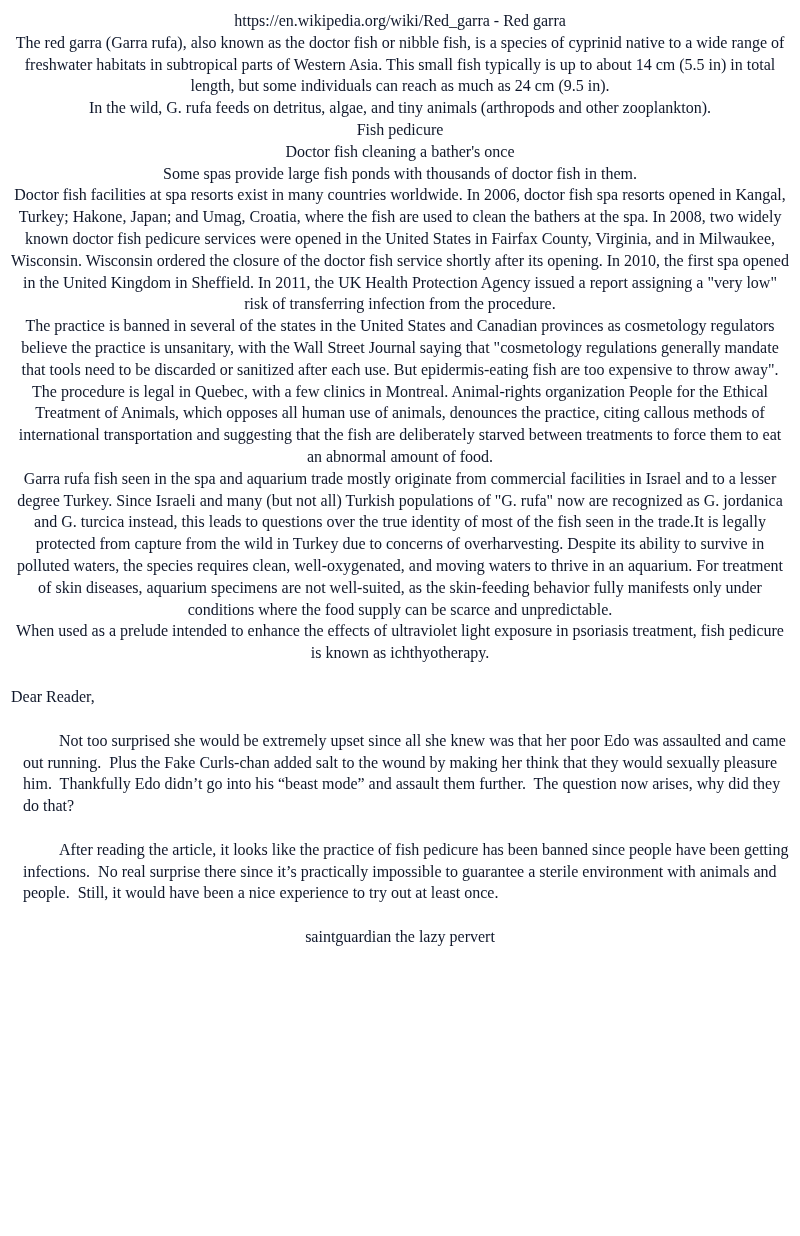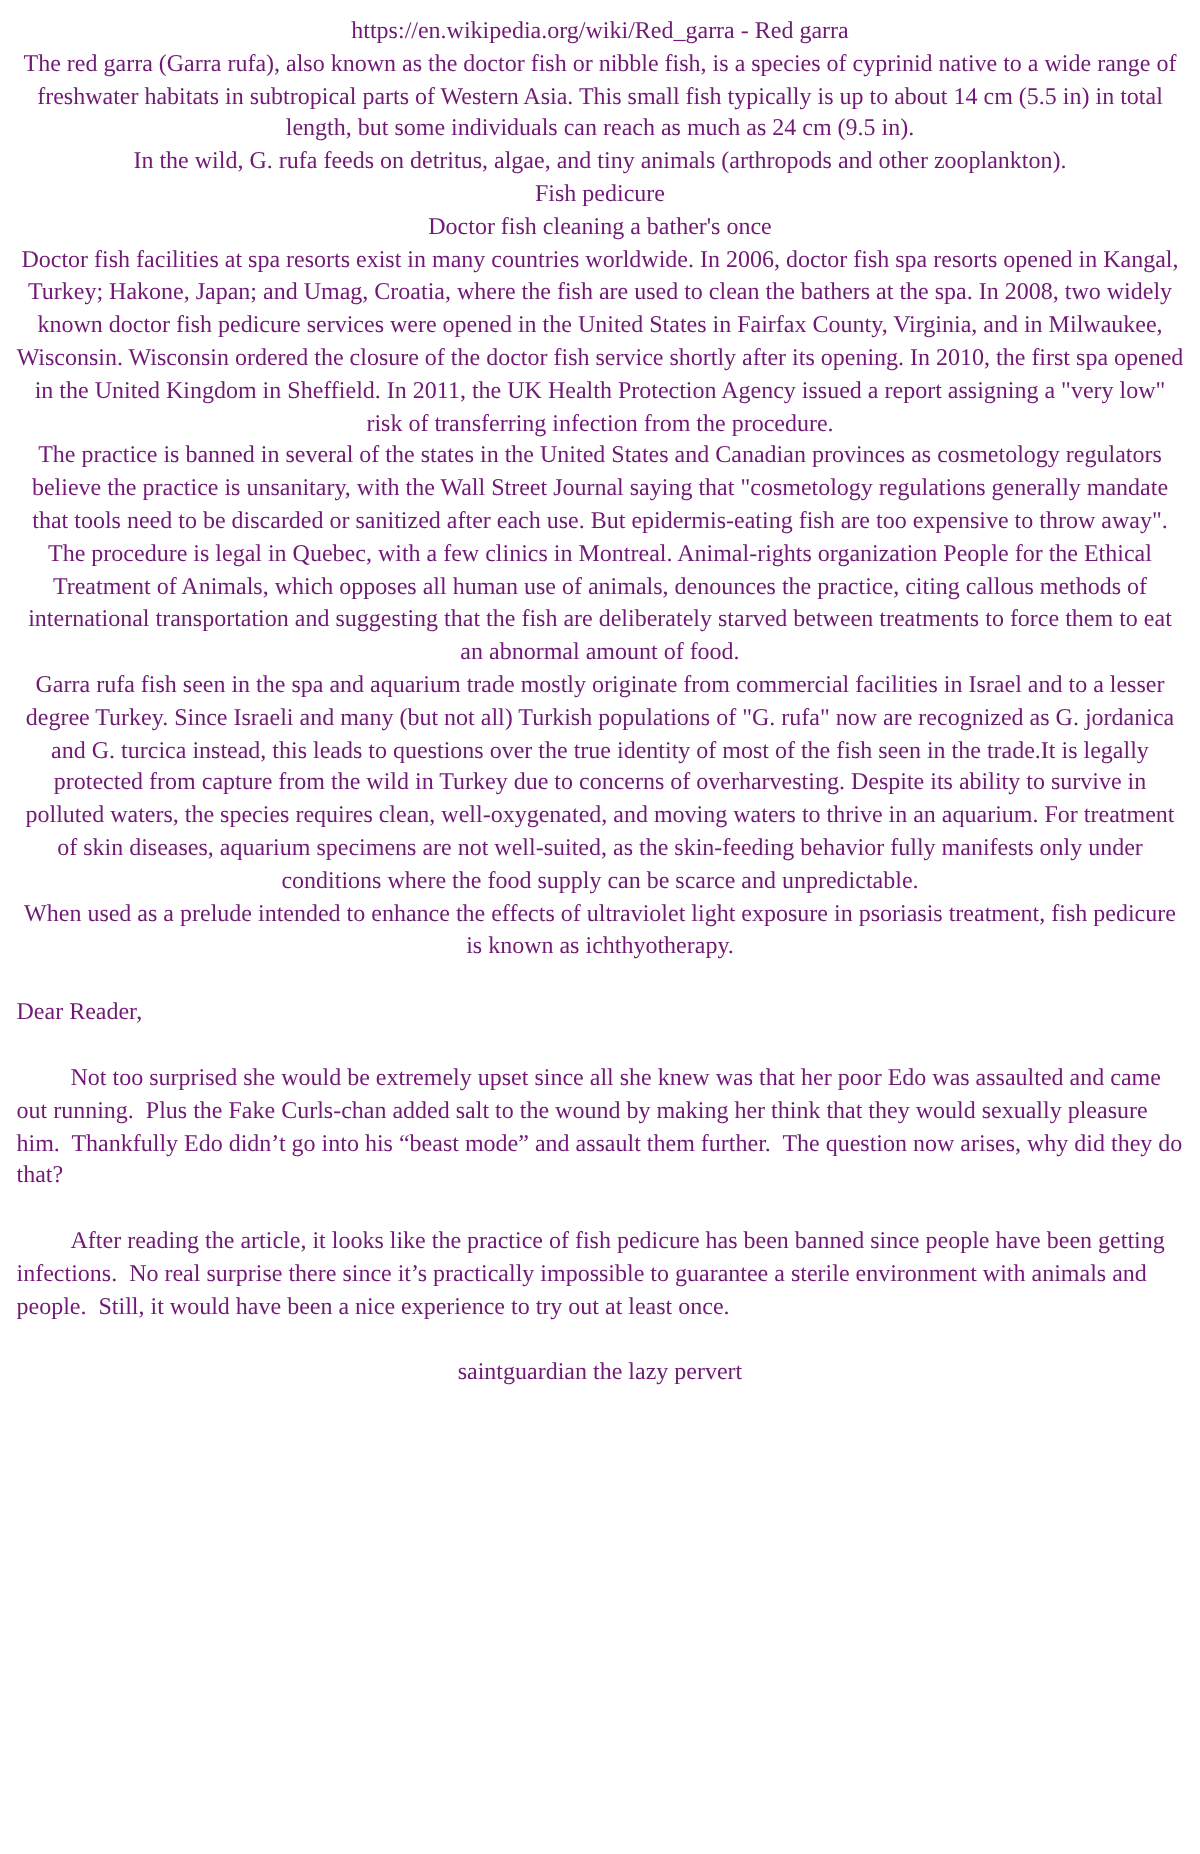--- a/index.html
+++ b/index.html
@@ -10,40 +10,41 @@
   }
   .page {
     width: 800px;
     min-height: 1236px;
     box-sizing: border-box;
     padding: 10px 11px 40px 11px;
     font-family: "Liberation Serif", "DejaVu Serif", serif;
     font-size: 16px;
     line-height: 21.8px;
     background: #ffffff;
-    color: #701a75;
+    color: #0f172a;
   }
   .article p {
     margin: 0;
     text-align: center;
     white-space: pre-wrap;
   }
   .letter {
     text-align: left;
   }
   .letter p {
     margin: 0;
     white-space: pre-wrap;
   }
   .salutation {
     margin-top: 22px !important;
   }
   .letter .body-para {
     margin-top: 22px !important;
     text-indent: 36px;
+    margin-left: 12px;
   }
   .closing {
     margin-top: 22px !important;
   }
   .signature-name {
     margin-top: 22px !important;
     text-align: center;
   }
   .signature-email {
     margin-top: 0 !important;
@@ -53,20 +54,21 @@
 <body>
 
 <div class="page">
 
   <section class="article">
     <p>https://en.wikipedia.org/wiki/Red_garra - Red garra</p>
     <p>The red garra (Garra rufa), also known as the doctor fish or nibble fish, is a species of cyprinid native to a wide range of freshwater habitats in subtropical parts of Western Asia. This small fish typically is up to about 14 cm (5.5 in) in total length, but some individuals can reach as much as 24 cm (9.5 in).</p>
     <p>In the wild, G. rufa feeds on detritus, algae, and tiny animals (arthropods and other zooplankton).</p>
     <p>Fish pedicure</p>
     <p>Doctor fish cleaning a bather's once</p>
+    <p>Some spas provide large fish ponds with thousands of doctor fish in them.</p>
     <p>Doctor fish facilities at spa resorts exist in many countries worldwide. In 2006, doctor fish spa resorts opened in Kangal, Turkey; Hakone, Japan; and Umag, Croatia, where the fish are used to clean the bathers at the spa. In 2008, two widely known doctor fish pedicure services were opened in the United States in Fairfax County, Virginia, and in Milwaukee, Wisconsin. Wisconsin ordered the closure of the doctor fish service shortly after its opening. In 2010, the first spa opened in the United Kingdom in Sheffield. In 2011, the UK Health Protection Agency issued a report assigning a "very low" risk of transferring infection from the procedure.</p>
     <p>The practice is banned in several of the states in the United States and Canadian provinces as cosmetology regulators believe the practice is unsanitary, with the Wall Street Journal saying that "cosmetology regulations generally mandate that tools need to be discarded or sanitized after each use. But epidermis-eating fish are too expensive to throw away". The procedure is legal in Quebec, with a few clinics in Montreal. Animal-rights organization People for the Ethical Treatment of Animals, which opposes all human use of animals, denounces the practice, citing callous methods of international transportation and suggesting that the fish are deliberately starved between treatments to force them to eat an abnormal amount of food.</p>
     <p>Garra rufa fish seen in the spa and aquarium trade mostly originate from commercial facilities in Israel and to a lesser degree Turkey. Since Israeli and many (but not all) Turkish populations of "G. rufa" now are recognized as G. jordanica and G. turcica instead, this leads to questions over the true identity of most of the fish seen in the trade.It is legally protected from capture from the wild in Turkey due to concerns of overharvesting. Despite its ability to survive in polluted waters, the species requires clean, well-oxygenated, and moving waters to thrive in an aquarium. For treatment of skin diseases, aquarium specimens are not well-suited, as the skin-feeding behavior fully manifests only under conditions where the food supply can be scarce and unpredictable.</p>
     <p>When used as a prelude intended to enhance the effects of ultraviolet light exposure in psoriasis treatment, fish pedicure is known as ichthyotherapy.</p>
   </section>
 
   <section class="letter">
     <p class="salutation">Dear Reader,</p>
     <p class="body-para">Not too surprised she would be extremely upset since all she knew was that her poor Edo was assaulted and came out running.  Plus the Fake Curls-chan added salt to the wound by making her think that they would sexually pleasure him.  Thankfully Edo didn’t go into his “beast mode” and assault them further.  The question now arises, why did they do that?</p>
     <p class="body-para">After reading the article, it looks like the practice of fish pedicure has been banned since people have been getting infections.  No real surprise there since it’s practically impossible to guarantee a sterile environment with animals and people.  Still, it would have been a nice experience to try out at least once.</p>

